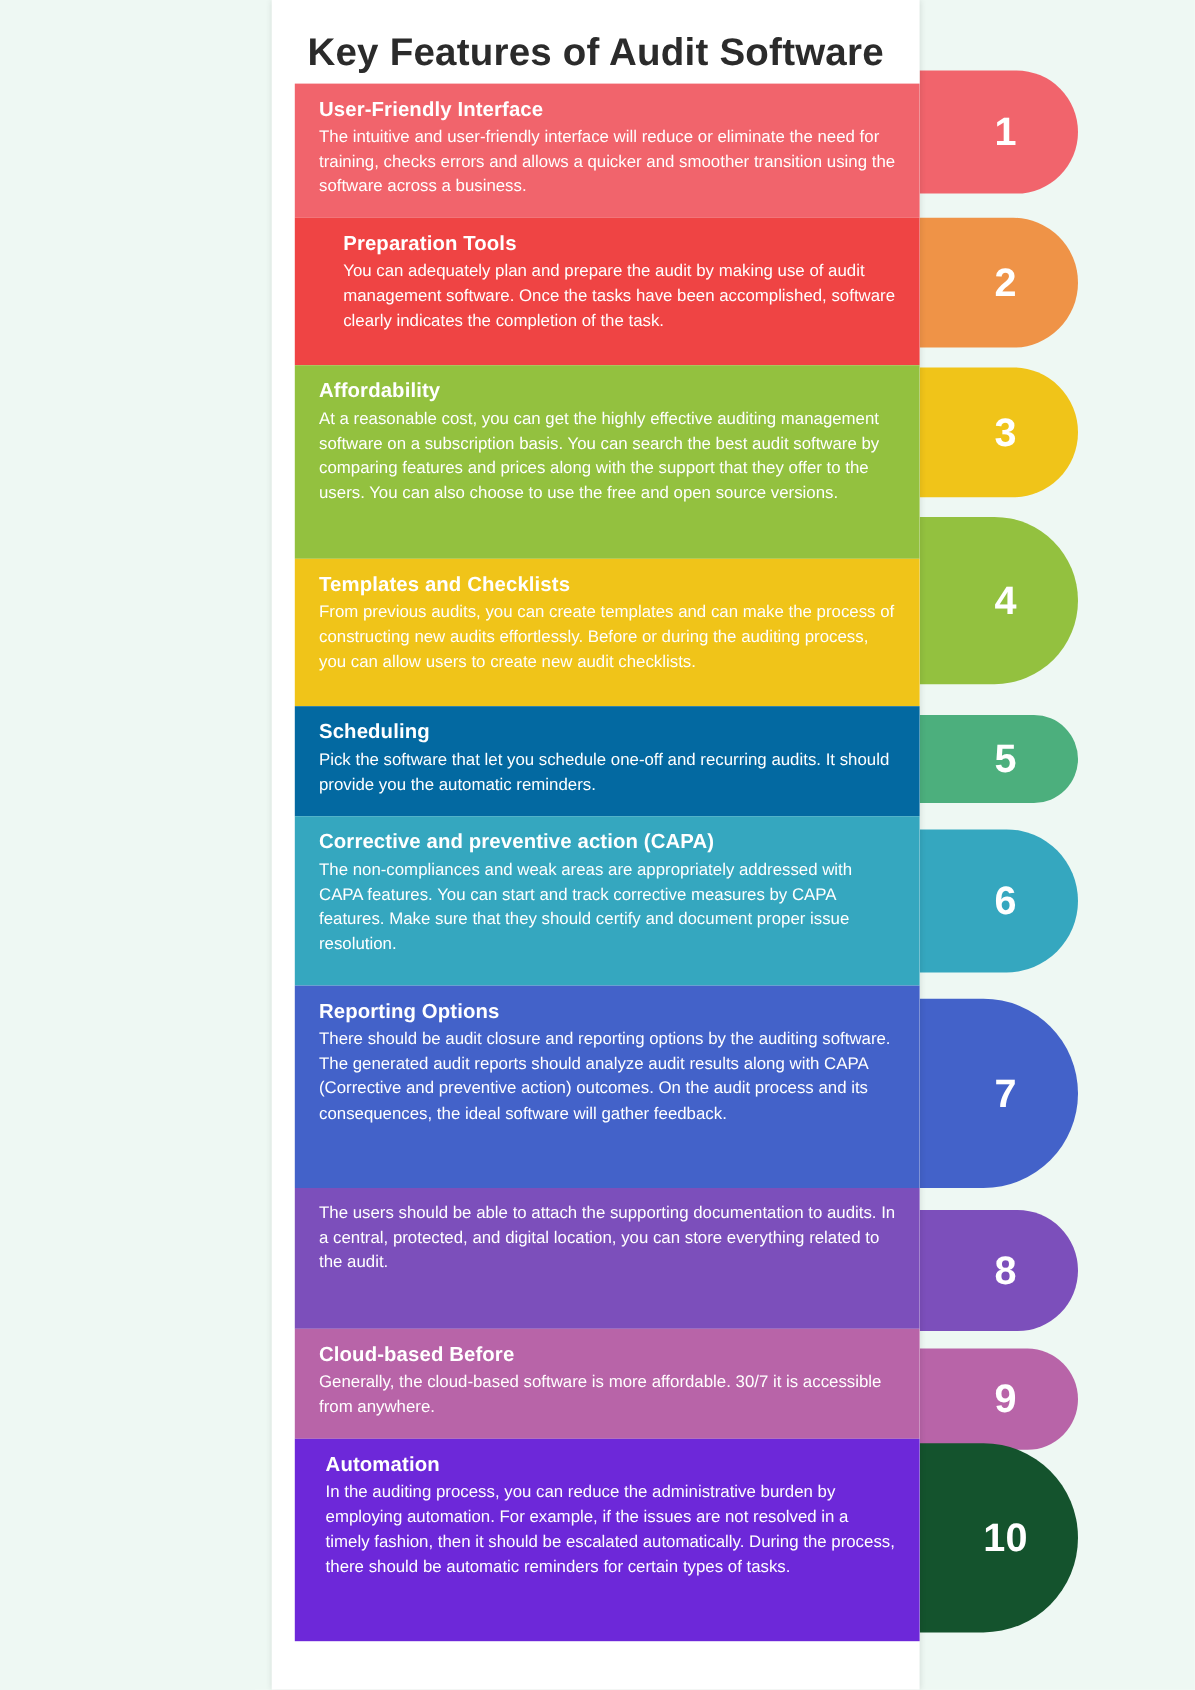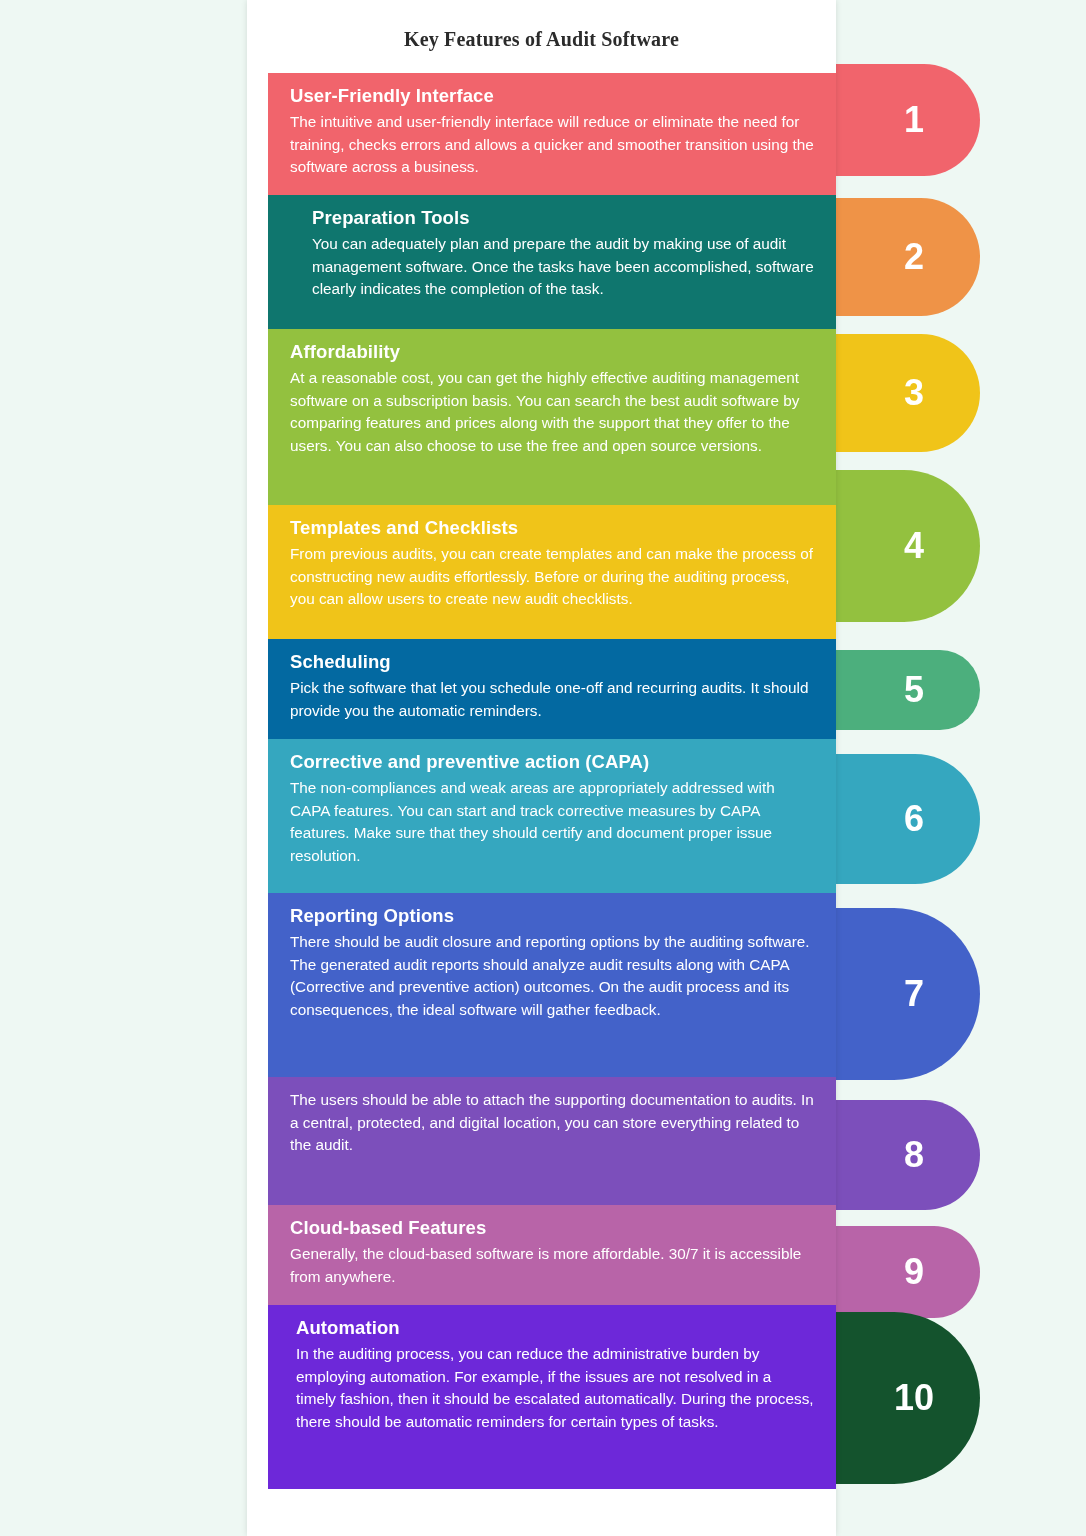--- a/index.html
+++ b/index.html
@@ -25,27 +25,26 @@
     left: 247px;
     top: 0;
     width: 589px;
     min-height: 1536px;
     background: #ffffff;
     box-shadow: 0 0 6px rgba(0,0,0,0.12);
     z-index: 2;
   }
   .title {
     text-align: center;
-    font-size: 20px;
+    font-size: 35px;
     font-weight: bold;
     color: #2b2b2b;
     letter-spacing: 0.2px;
-    padding: 28px 10px 22px 10px;
+    padding: 28px 10px 8px 10px;
     margin: 0;
-    font-family: Liberation Serif, serif;
   }
   .rows {
     display: flex;
     flex-direction: column;
     margin-left: 21px;
   }
   .row {
     padding: 12px 22px 14px 22px;
     color: #ffffff;
     box-sizing: border-box;
@@ -123,21 +122,21 @@
       </div>
     </div>
 
   <div class="card">
     <h1 class="title">Key Features of Audit Software</h1>
     <div class="rows">
         <div class="row" style="background: rgb(241, 100, 108); min-height: 122px;">
           <h3>User-Friendly Interface</h3>
           <p>The intuitive and user-friendly interface will reduce or eliminate the need for training, checks errors and allows a quicker and smoother transition using the software across a business.</p>
         </div>
-        <div class="row" style="background: #0f766e; min-height: 134px; padding-left: 44px;">
+        <div class="row" style="background: #ef4444; min-height: 134px; padding-left: 44px;">
           <h3>Preparation Tools</h3>
           <p>You can adequately plan and prepare the audit by making use of audit management software. Once the tasks have been accomplished, software clearly indicates the completion of the task.</p>
         </div>
         <div class="row" style="background: rgb(147, 193, 63); min-height: 176px;">
           <h3>Affordability</h3>
           <p>At a reasonable cost, you can get the highly effective auditing management software on a subscription basis. You can search the best audit software by comparing features and prices along with the support that they offer to the users. You can also choose to use the free and open source versions.</p>
         </div>
         <div class="row" style="background: rgb(240, 196, 25); min-height: 134px;">
           <h3>Templates and Checklists</h3>
           <p>From previous audits, you can create templates and can make the process of constructing new audits effortlessly. Before or during the auditing process, you can allow users to create new audit checklists.</p>
@@ -151,21 +150,21 @@
           <p>The non-compliances and weak areas are appropriately addressed with CAPA features. You can start and track corrective measures by CAPA features. Make sure that they should certify and document proper issue resolution.</p>
         </div>
         <div class="row" style="background: rgb(67, 98, 201); min-height: 184px;">
           <h3>Reporting Options</h3>
           <p>There should be audit closure and reporting options by the auditing software. The generated audit reports should analyze audit results along with CAPA (Corrective and preventive action) outcomes. On the audit process and its consequences, the ideal software will gather feedback.</p>
         </div>
         <div class="row" style="background: rgb(124, 79, 187); min-height: 128px;">
           <p>The users should be able to attach the supporting documentation to audits. In a central, protected, and digital location, you can store everything related to the audit.</p>
         </div>
         <div class="row" style="background: rgb(184, 100, 168); min-height: 100px;">
-          <h3>Cloud-based Features</h3>
+          <h3>Cloud-based Before</h3>
           <p>Generally, the cloud-based software is more affordable. 30/7 it is accessible from anywhere.</p>
         </div>
         <div class="row" style="background: #6d28d9; min-height: 184px; padding-left: 28px;">
           <h3>Automation</h3>
           <p>In the auditing process, you can reduce the administrative burden by employing automation. For example, if the issues are not resolved in a timely fashion, then it should be escalated automatically. During the process, there should be automatic reminders for certain types of tasks.</p>
         </div>
       </div>
   </div>
 
 </div>

